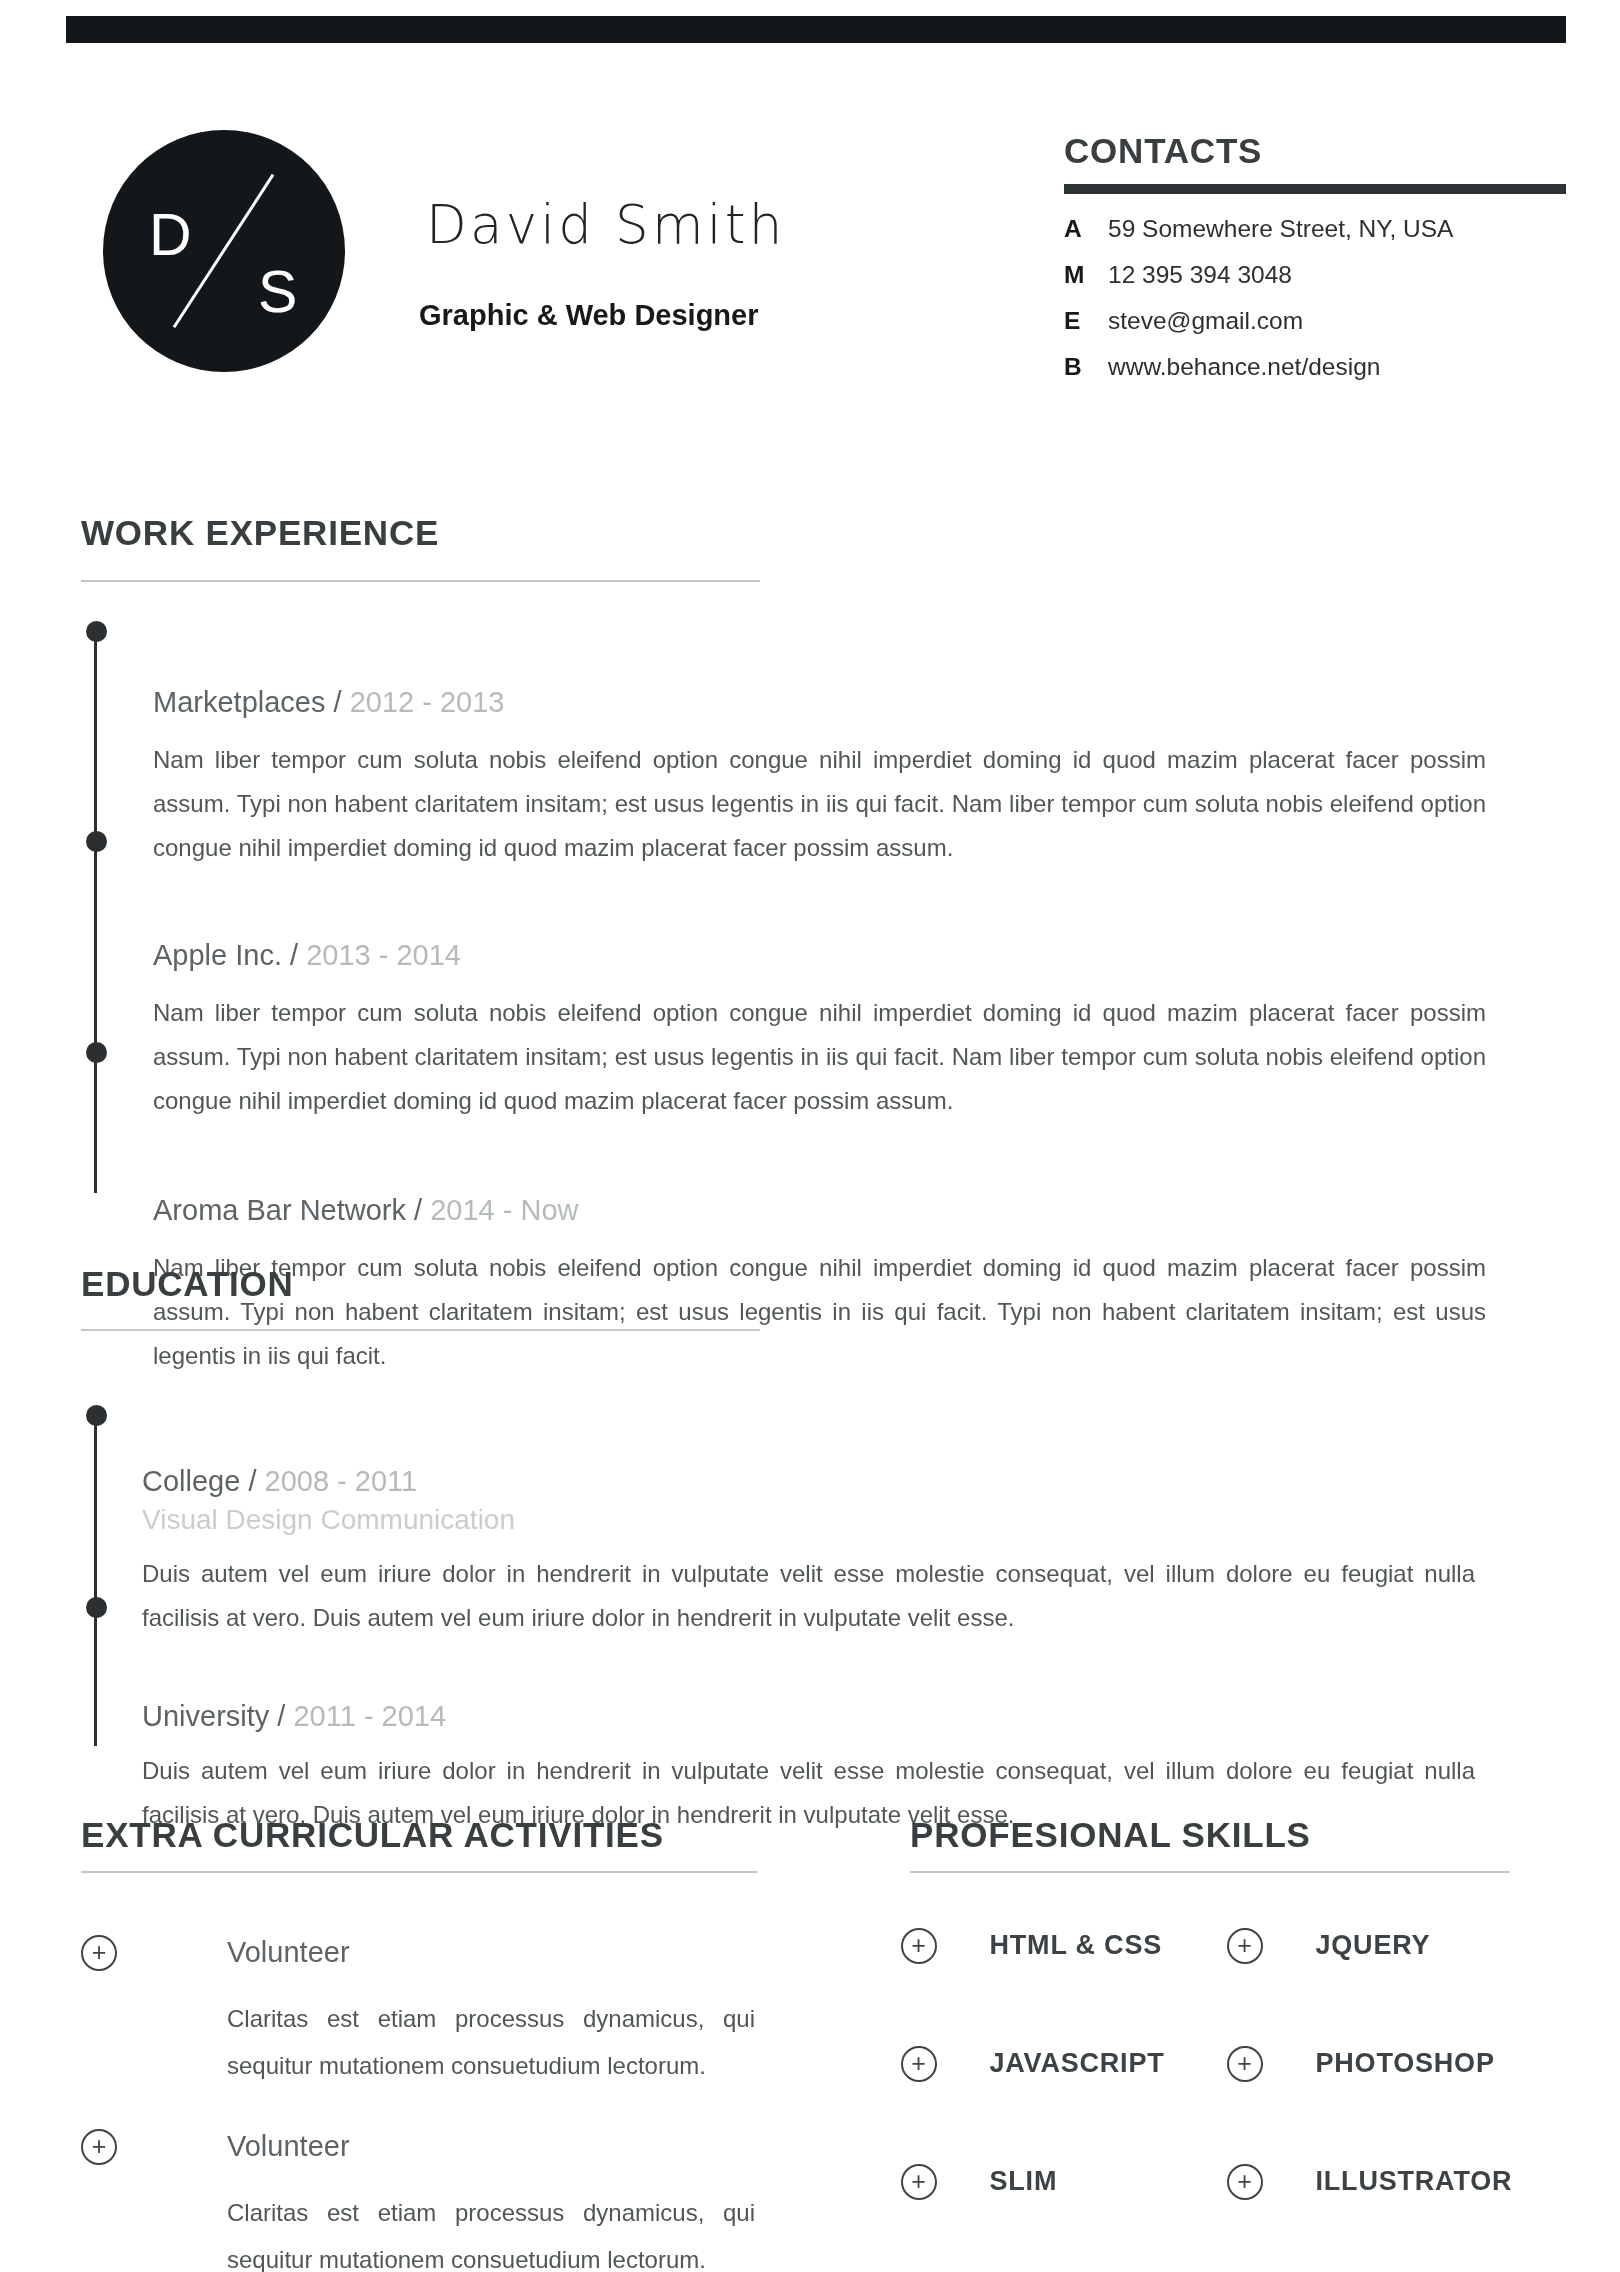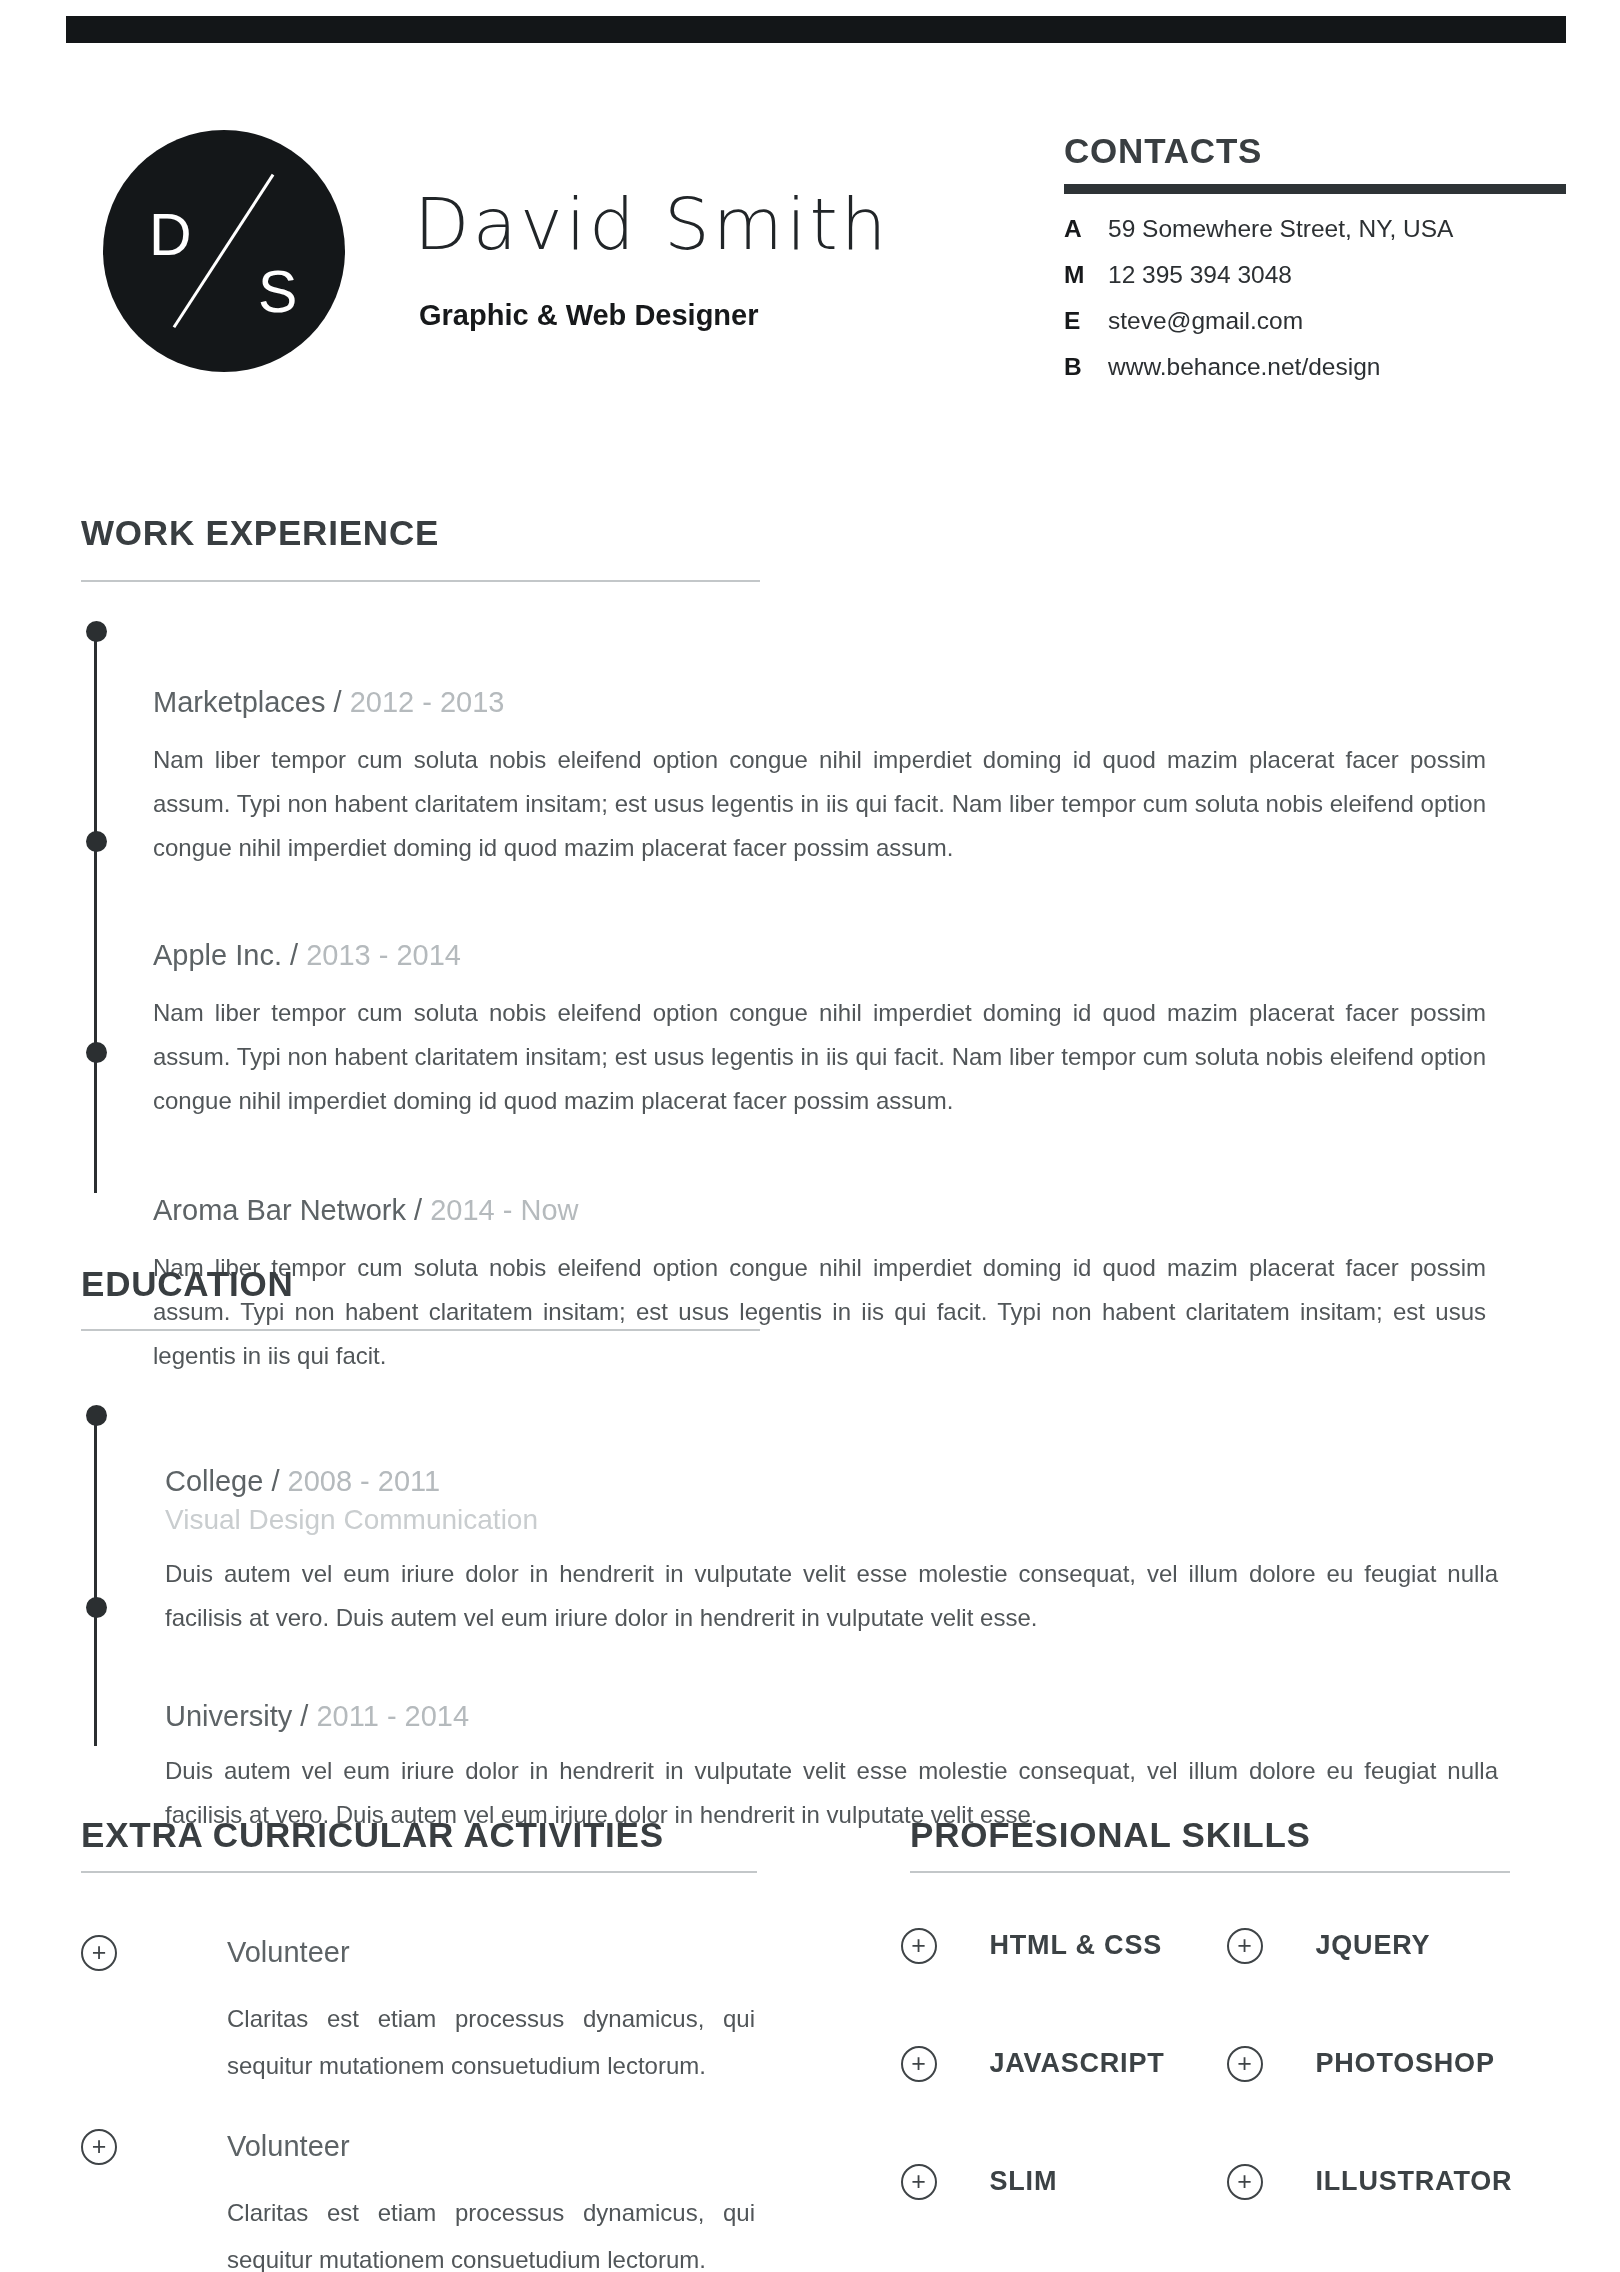--- a/index.html
+++ b/index.html
@@ -42,23 +42,23 @@
     position: absolute;
     left: 119px; top: 30px;
     width: 3.2px; height: 182px;
     background: #ffffff;
     transform: rotate(33deg);
     transform-origin: center;
   }
   .name {
     position: absolute;
     left: 414px; top: 182px;
-    margin: 0;
+    margin: 12px;
     font-family: "DejaVu Sans", "Liberation Sans", sans-serif;
-    font-size: 72px;
+    font-size: 53px;
     font-weight: 200;
     letter-spacing: 3.2px;
     color: #212528;
     white-space: nowrap;
   }
   .role {
     position: absolute;
     left: 419px; top: 299px;
     font-size: 29px;
     font-weight: 700;
@@ -155,21 +155,21 @@
   .we-e1 { padding-top: 104px; }
   .we-e2 { padding-top: 45px; }
   .we-e3 { padding-top: 47px; }
 
   
   .education { position: absolute; left: 81px; top: 1264px; width: 1479px; }
   .education .sec-rule { width: 679px; margin-top: 25px; }
   .education .timeline-line { left: 13.4px; top: 151px; height: 331px; }
   .dot-ed1 { left: 4.7px; top: 141px; }
   .dot-ed2 { left: 4.7px; top: 333px; }
-  .education .entries { margin-left: 84px; width: 1333px; }
+  .education .entries { margin-left: 61px; width: 1333px; }
   .ed-e1 { padding-top: 134px; }
   .ed-e2 { padding-top: 36px; }
   .education .entry-para { margin-top: 16px; }
 
   
   .extra { position: absolute; left: 81px; top: 1815px; width: 679px; }
   .extra .sec-rule { width: 676px; margin-top: 16px; }
   .skills { position: absolute; left: 910px; top: 1815px; width: 604px; }
   .skills .sec-rule { width: 600px; margin-top: 16px; }
 

